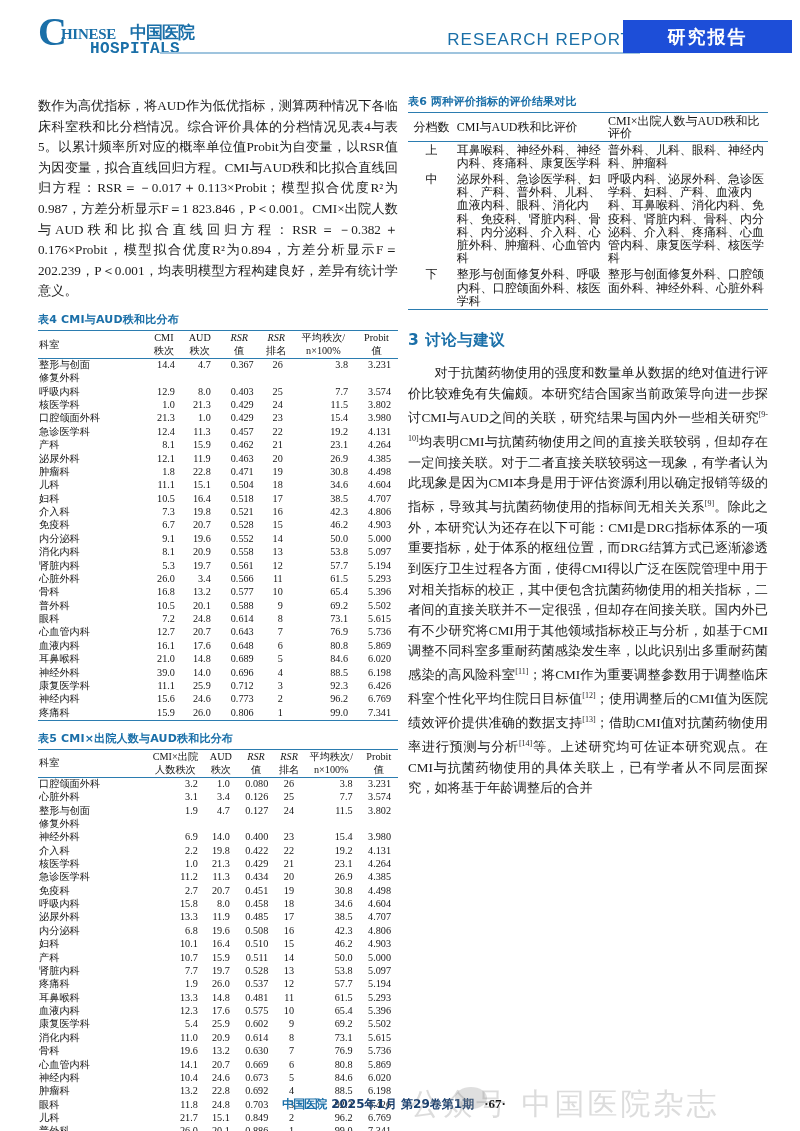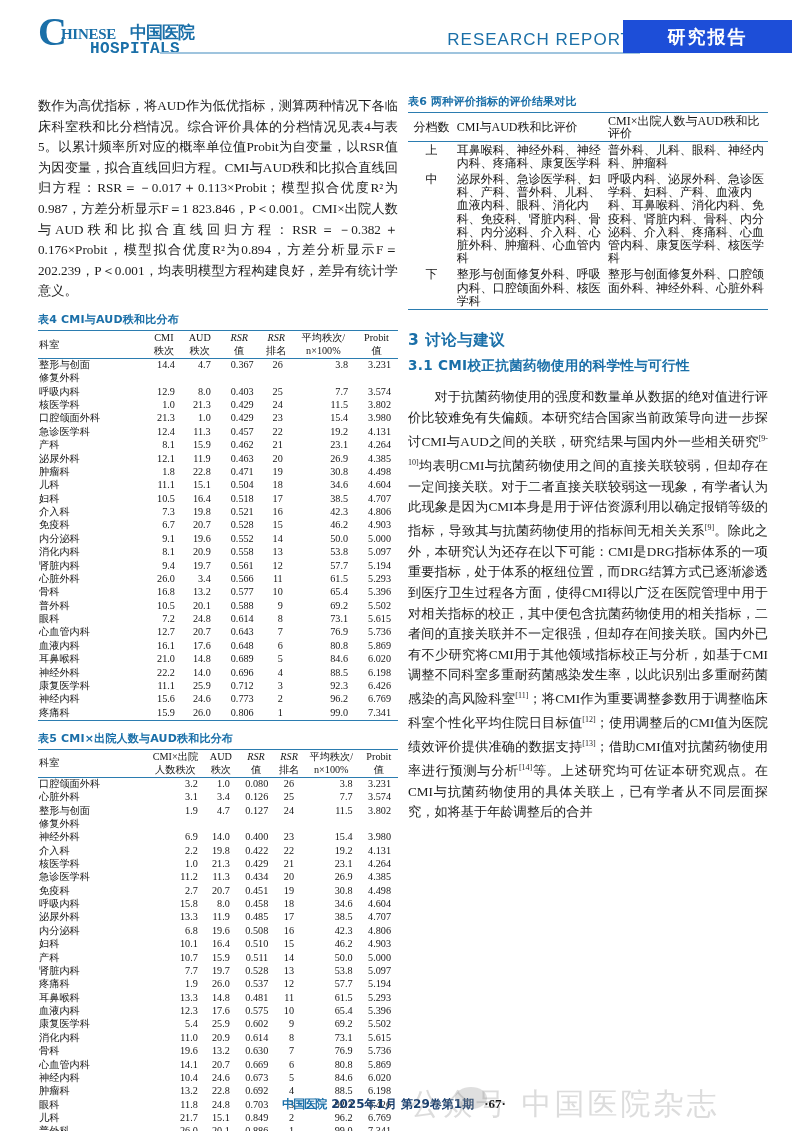--- a/index.html
+++ b/index.html
@@ -331,21 +331,21 @@
             <td class="c-name">消化内科</td>
             <td class="c-num">8.1</td>
             <td class="c-num">20.9</td>
             <td class="c-num">0.558</td>
             <td class="c-num2">13</td>
             <td class="c-num">53.8</td>
             <td class="c-num">5.097</td>
           </tr>
           <tr>
             <td class="c-name">肾脏内科</td>
-            <td class="c-num">9.4</td>
+            <td class="c-num">5.3</td>
             <td class="c-num">19.7</td>
             <td class="c-num">0.561</td>
             <td class="c-num2">12</td>
             <td class="c-num">57.7</td>
             <td class="c-num">5.194</td>
           </tr>
           <tr>
             <td class="c-name">心脏外科</td>
             <td class="c-num">26.0</td>
             <td class="c-num">3.4</td>
@@ -403,21 +403,21 @@
             <td class="c-name">耳鼻喉科</td>
             <td class="c-num">21.0</td>
             <td class="c-num">14.8</td>
             <td class="c-num">0.689</td>
             <td class="c-num2">5</td>
             <td class="c-num">84.6</td>
             <td class="c-num">6.020</td>
           </tr>
           <tr>
             <td class="c-name">神经外科</td>
-            <td class="c-num">22.2</td>
+            <td class="c-num">39.0</td>
             <td class="c-num">14.0</td>
             <td class="c-num">0.696</td>
             <td class="c-num2">4</td>
             <td class="c-num">88.5</td>
             <td class="c-num">6.198</td>
           </tr>
           <tr>
             <td class="c-name">康复医学科</td>
             <td class="c-num">11.1</td>
             <td class="c-num">25.9</td>
@@ -742,21 +742,20 @@
           </tr>
           <tr class="rule-bot">
             <td class="t6-k">下</td>
             <td class="t6-a">整形与创面修复外科、呼吸内科、口腔颌面外科、核医学科</td>
             <td class="t6-b">整形与创面修复外科、口腔颌面外科、神经外科、心脏外科</td>
           </tr>
         </tbody>
     </table>
 
     <h2 class="sec">3  讨论与建议</h2>
-    <h3 class="sub">3.1  CMI校正抗菌药物使用的科学性与可行性</h3>
 
     <p class="body indent"><span>对于抗菌药物使用的强度和数量单从数据的绝对值进行评价比较难免有失偏颇。本研究结合国家当前政策导向进一步探讨CMI与AUD之间的关联，研究结果与国内外一些相关研究</span><sup>[9-10]</sup><span>均表明CMI与抗菌药物使用之间的直接关联较弱，但却存在一定间接关联。对于二者直接关联较弱这一现象，有学者认为此现象是因为CMI本身是用于评估资源利用以确定报销等级的指标，导致其与抗菌药物使用的指标间无相关关系</span><sup>[9]</sup><span>。除此之外，本研究认为还存在以下可能：CMI是DRG指标体系的一项重要指标，处于体系的枢纽位置，而DRG结算方式已逐渐渗透到医疗卫生过程各方面，使得CMI得以广泛在医院管理中用于对相关指标的校正，其中便包含抗菌药物使用的相关指标，二者间的直接关联并不一定很强，但却存在间接关联。国内外已有不少研究将CMI用于其他领域指标校正与分析，如基于CMI调整不同科室多重耐药菌感染发生率，以此识别出多重耐药菌感染的高风险科室</span><sup>[11]</sup><span>；将CMI作为重要调整参数用于调整临床科室个性化平均住院日目标值</span><sup>[12]</sup><span>；使用调整后的CMI值为医院绩效评价提供准确的数据支持</span><sup>[13]</sup><span>；借助CMI值对抗菌药物使用率进行预测与分析</span><sup>[14]</sup><span>等。上述研究均可佐证本研究观点。在CMI与抗菌药物使用的具体关联上，已有学者从不同层面探究，如将基于年龄调整后的合并</span></p>
 
   </div>
 
   <div class="footer">
     <span class="f-logo">中国医院</span><span class="f-text">2025年1月 第29卷第1期</span><span class="f-page">·67·</span>
   </div>
   <div class="wm-dot"></div>
   <div class="watermark">公众号 中国医院杂志</div>

